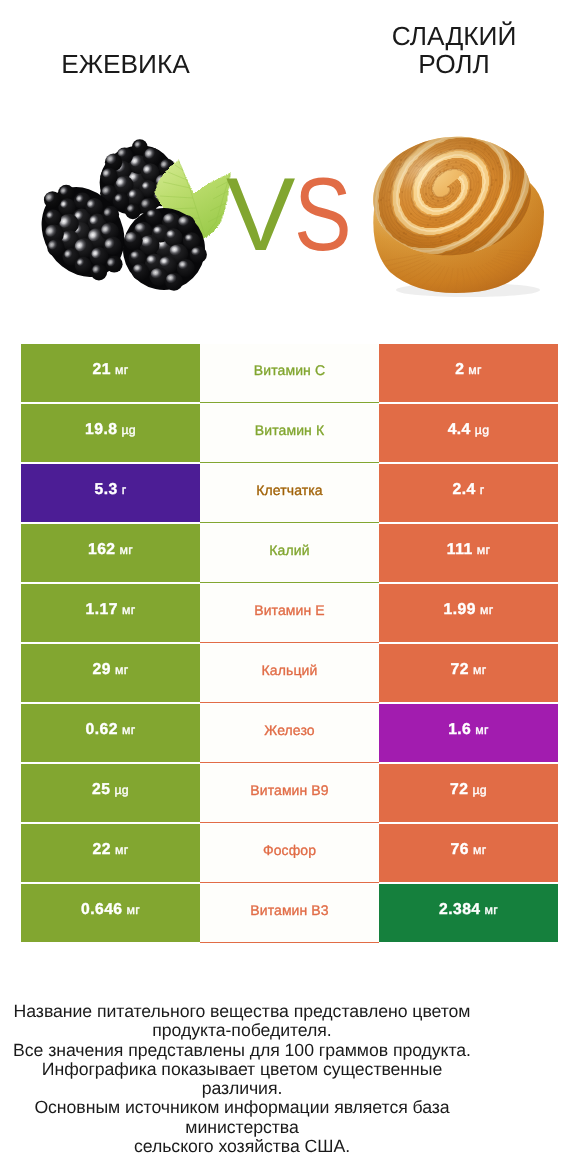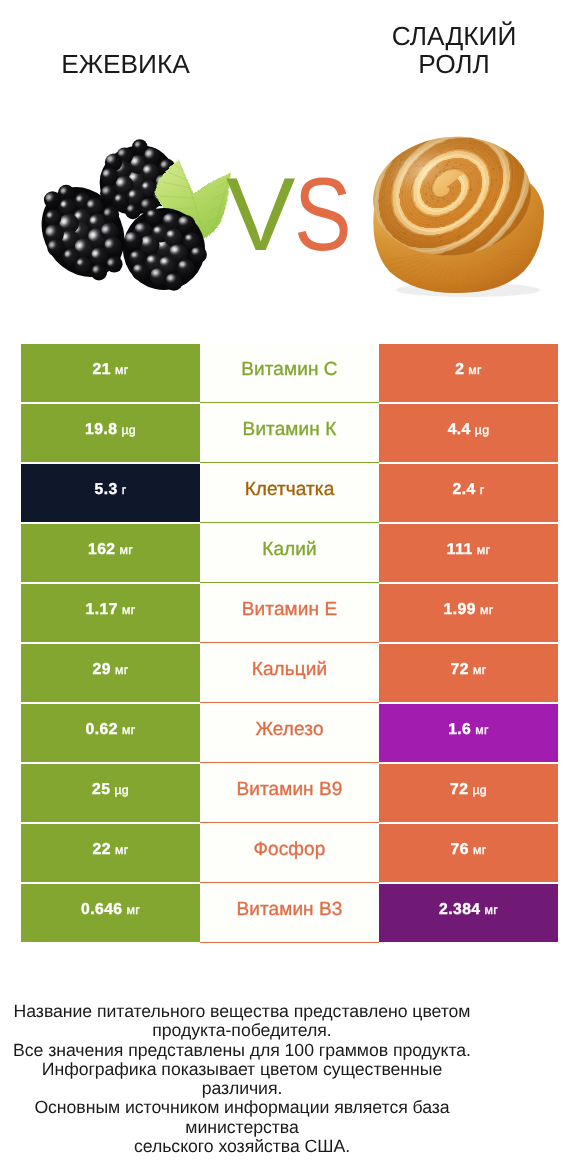--- a/index.html
+++ b/index.html
@@ -26,21 +26,21 @@
   
   .table{position:absolute;left:0;top:344px;width:580px;}
   .row{position:relative;height:60px;}
   .cell{position:absolute;top:0;height:58px;display:flex;align-items:center;
         justify-content:center;box-sizing:border-box;}
   .cell-l{left:21px;width:179px;color:#fff;}
   .cell-m{left:200px;width:179px;height:59px;border-bottom:1px solid;background:#fefefb;}
   .cell-r{left:379px;width:179px;color:#fff;}
   .val{font-weight:700;font-size:15.7px;letter-spacing:.45px;position:relative;top:-3px;-webkit-text-stroke:.38px;}
   .unit{font-size:12.3px;margin-left:4px;font-weight:400;letter-spacing:.3px;position:relative;top:-3px;-webkit-text-stroke:.35px;}
-  .lbl{font-weight:400;font-size:19px;letter-spacing:.1px;position:relative;top:-3px;-webkit-text-stroke:.32px;}
+  .lbl{font-weight:400;font-size:14px;letter-spacing:.1px;position:relative;top:-3px;-webkit-text-stroke:.32px;}
 
   
   .foot{position:absolute;left:0;top:1002px;width:484px;text-align:center;
         font-size:17.7px;line-height:19.3px;color:#1a1a1a;letter-spacing:-.06px;}
 </style>
 </head>
 <body>
 
 <div class="page">
 
@@ -528,21 +528,21 @@
         </div>
         <div class="cell cell-m" style="color:#82a630;border-bottom-color:#82a630">
           <span class="lbl">Витамин К</span>
         </div>
         <div class="cell cell-r" style="background:#e16c46">
           <span class="val">4.4</span>
           <span class="unit">µg</span>
         </div>
       </div>
       <div class="row">
-        <div class="cell cell-l" style="background:#0f172a">
+        <div class="cell cell-l" style="background:#4c1d95">
           <span class="val">5.3</span>
           <span class="unit">г</span>
         </div>
         <div class="cell cell-m" style="color:#a16207;border-bottom-color:#82a630">
           <span class="lbl">Клетчатка</span>
         </div>
         <div class="cell cell-r" style="background:#e16c46">
           <span class="val">2.4</span>
           <span class="unit">г</span>
         </div>
@@ -626,21 +626,21 @@
         </div>
       </div>
       <div class="row">
         <div class="cell cell-l" style="background:#82a630">
           <span class="val">0.646</span>
           <span class="unit">мг</span>
         </div>
         <div class="cell cell-m" style="color:#e16c46;border-bottom-color:#e16c46">
           <span class="lbl">Витамин B3</span>
         </div>
-        <div class="cell cell-r" style="background:#701a75">
+        <div class="cell cell-r" style="background:#15803d">
           <span class="val">2.384</span>
           <span class="unit">мг</span>
         </div>
       </div>
     </div>
 
   <div class="foot">
       <div>Название питательного вещества представлено цветом</div>
       <div>продукта-победителя.</div>
       <div>Все значения представлены для 100 граммов продукта.</div>

